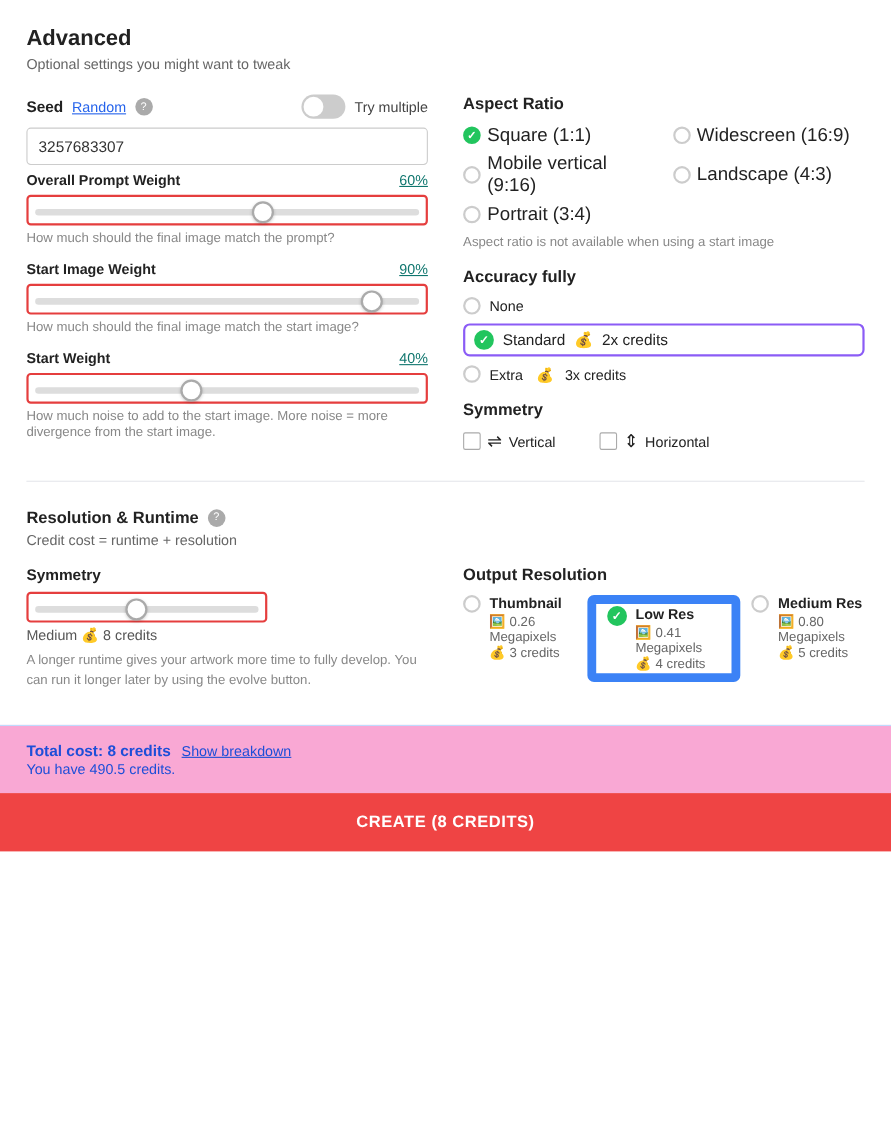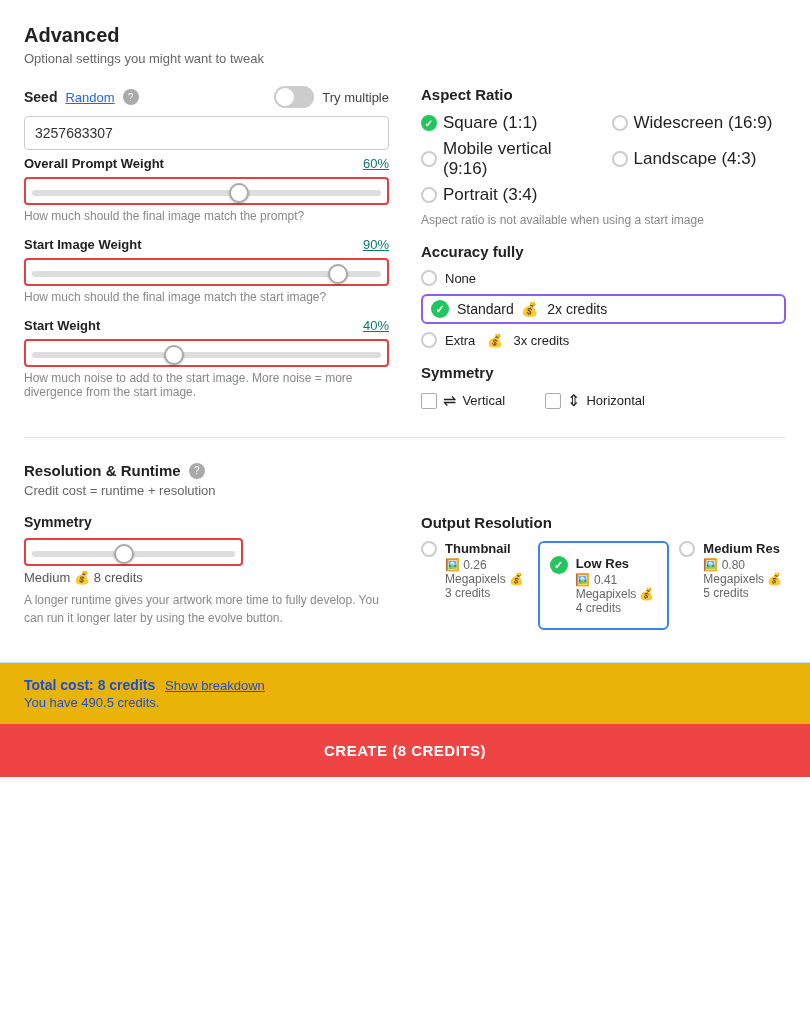--- a/index.html
+++ b/index.html
@@ -285,30 +285,30 @@
     }
     .output-name {
       font-weight: 600;
       font-size: 13px;
     }
     .output-detail {
       font-size: 12px;
       color: #666;
     }
     .selected-output-box {
-      border: 2px solid #3b82f6;
+      border: 8px solid #3b82f6;
       border-radius: 6px;
-      padding: 13px 10px;
+      padding: 2px 10px;
       display: flex;
       align-items: flex-start;
       gap: 8px;
     }
     
     .total-bar {
-      background: #eab308;
+      background: #f9a8d4;
       border-top: 1px solid #bfdbfe;
       padding: 14px 24px;
       margin-top: 20px;
     }
     .total-line {
       font-size: 14px;
       color: #1d4ed8;
       font-weight: 600;
       margin-bottom: 2px;
     }

